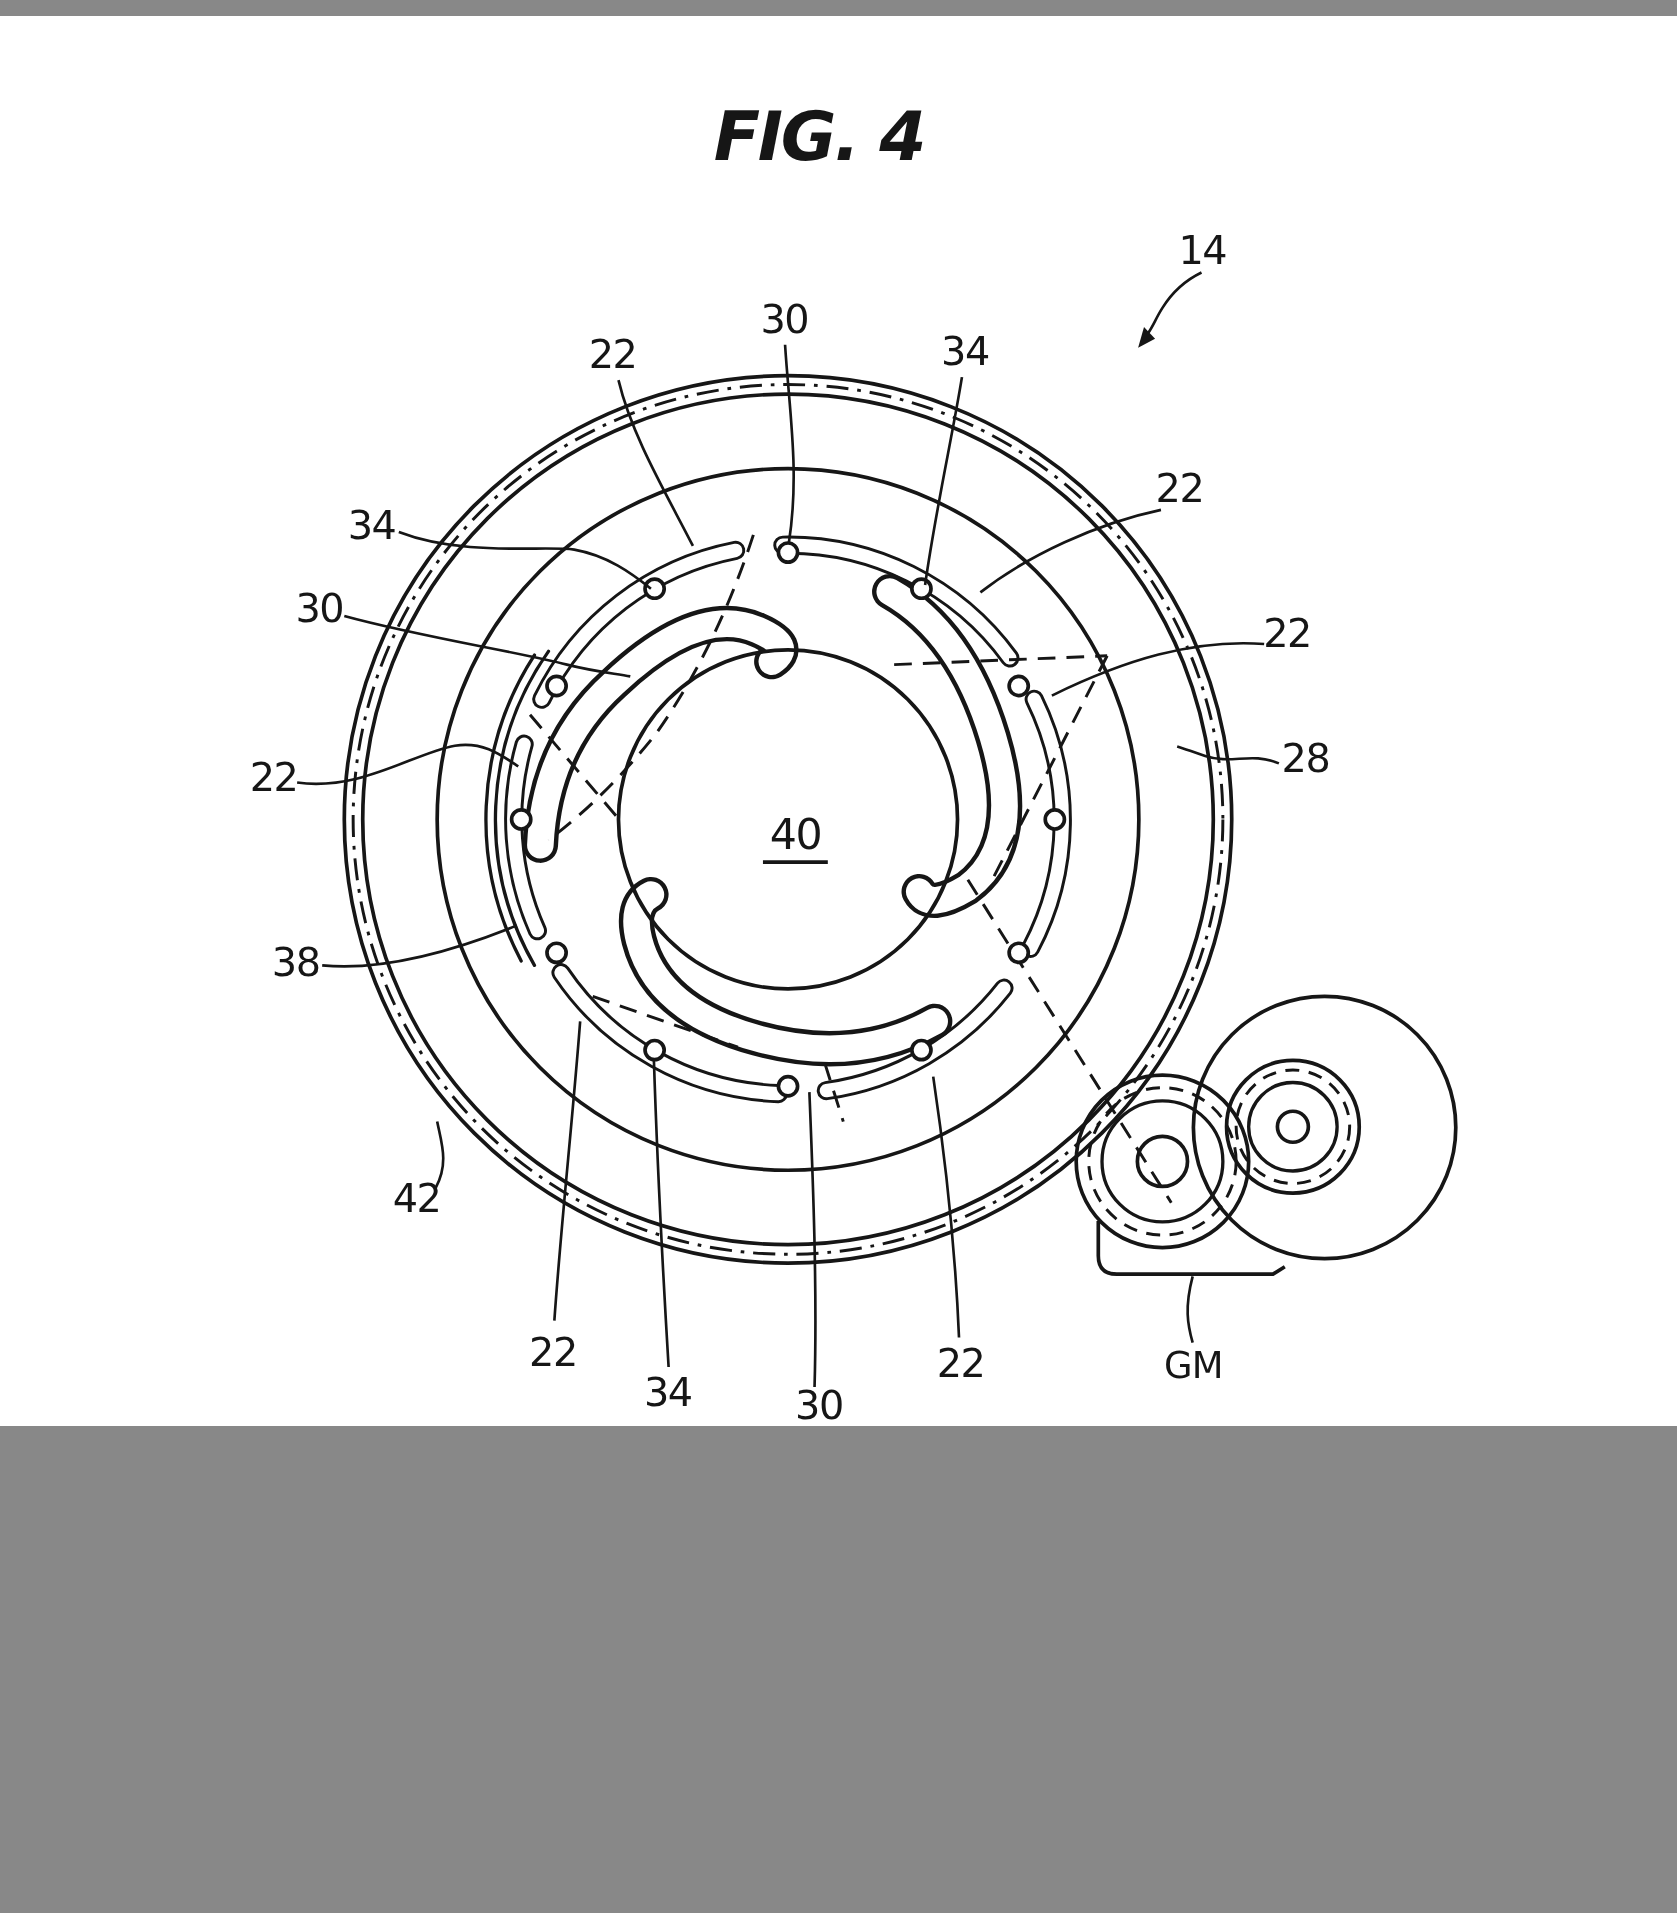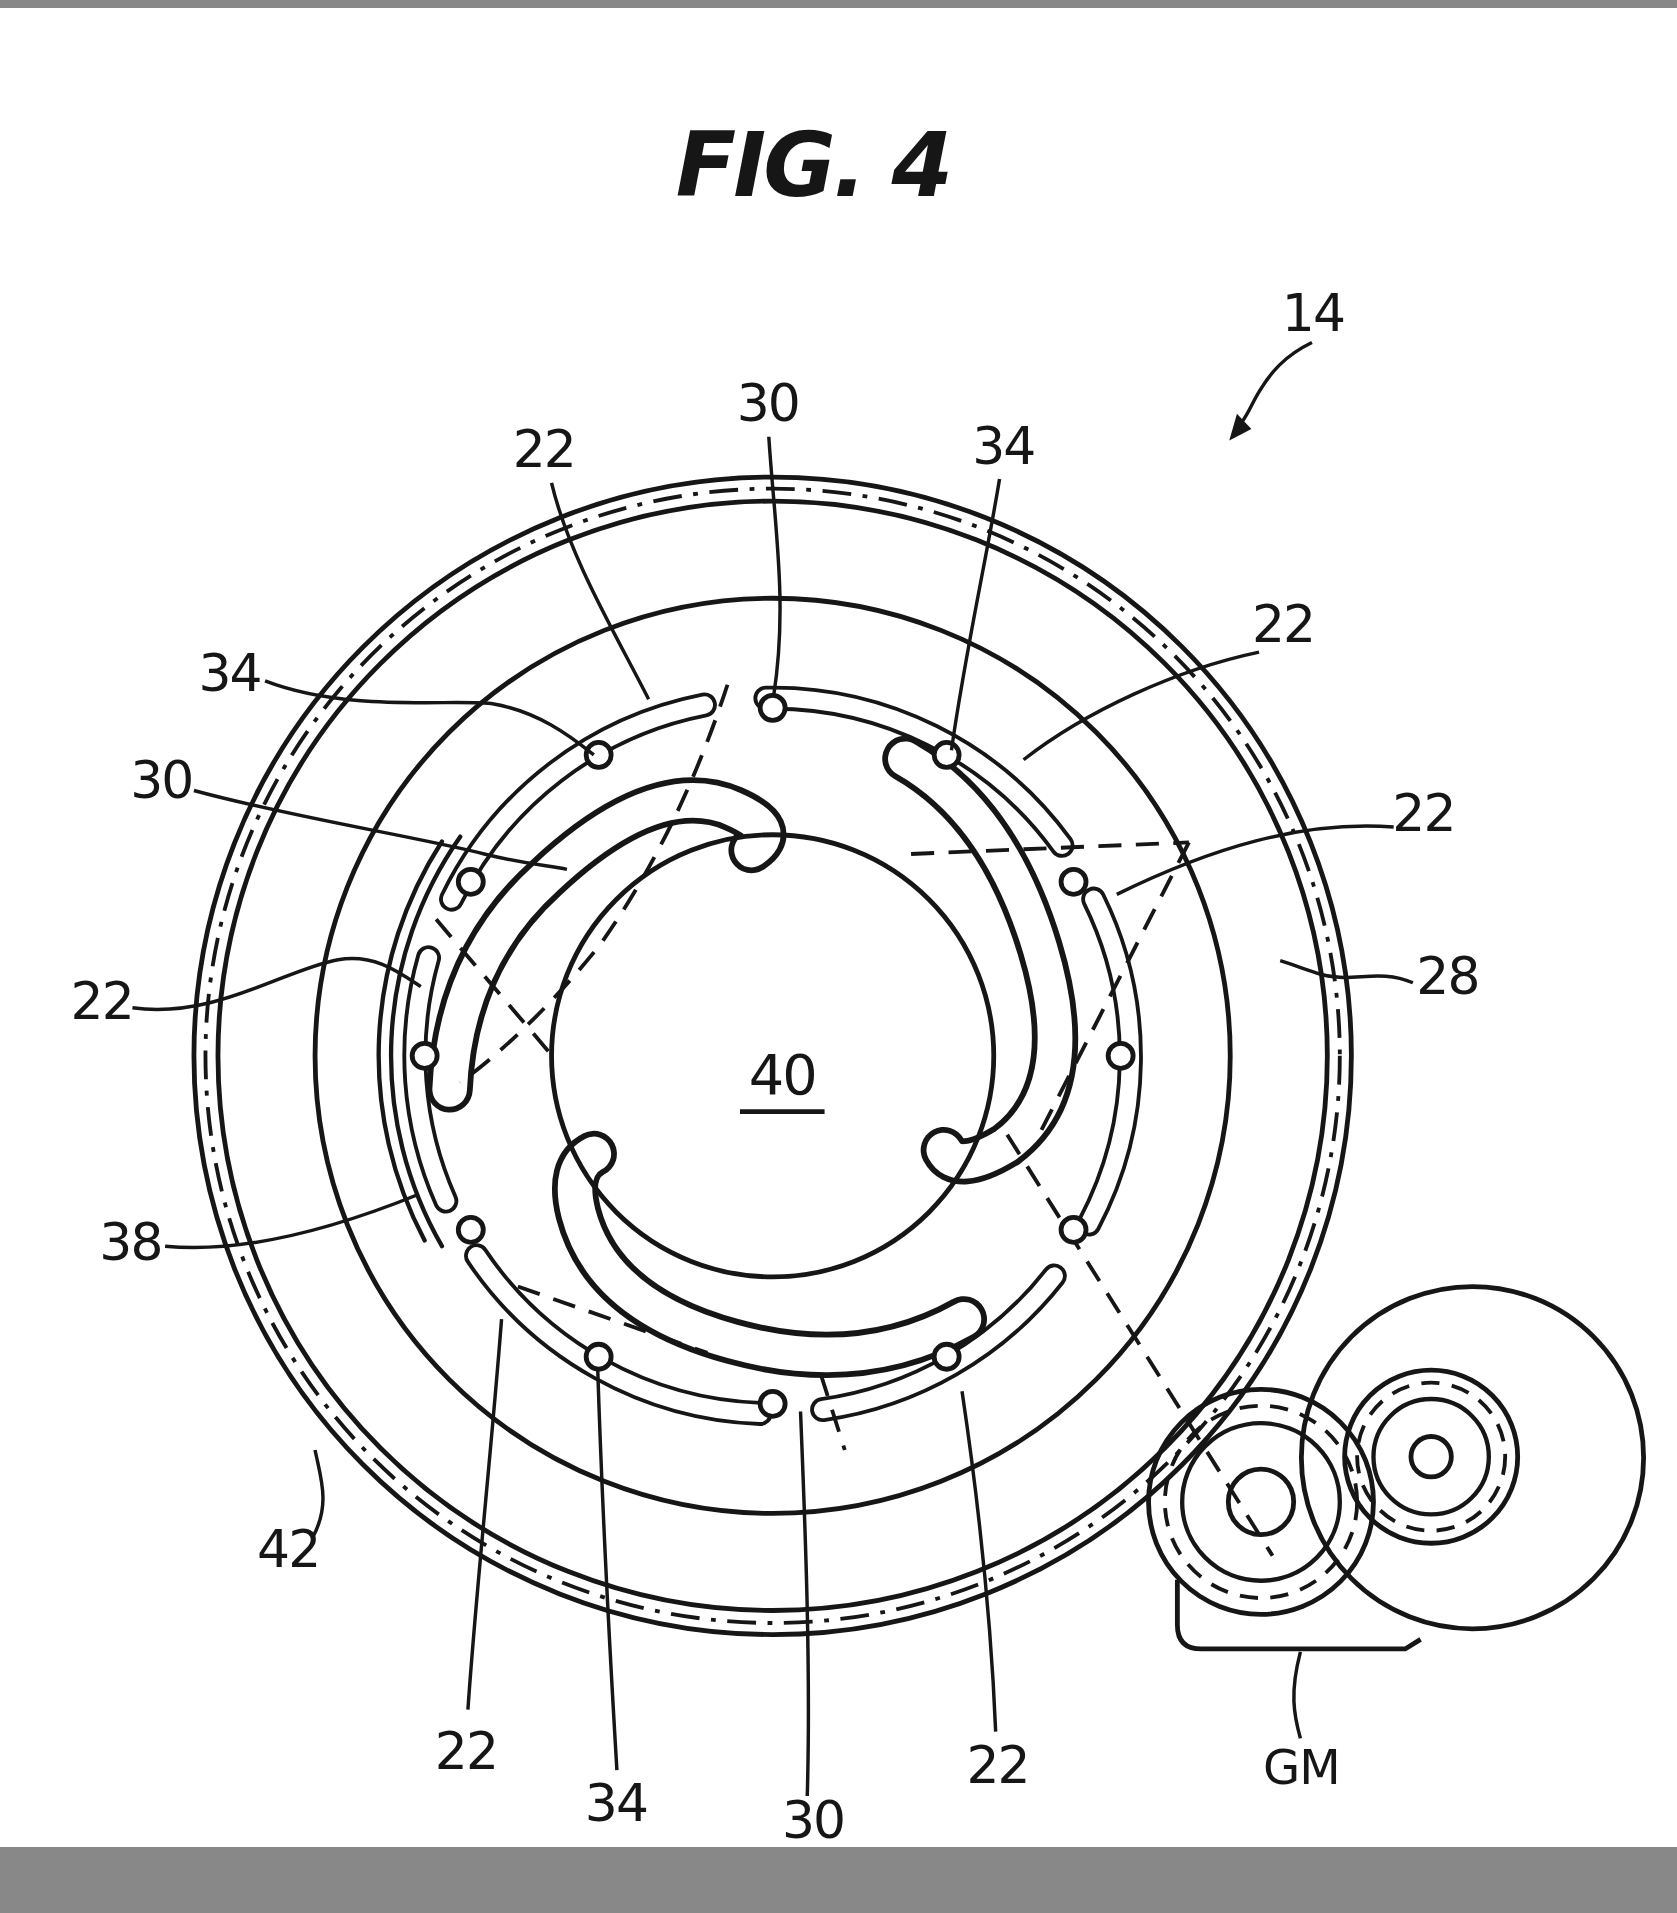--- a/index.html
+++ b/index.html
@@ -1,19 +1,19 @@
 <!DOCTYPE html>
 <html style="--ink: #161616; --paper: #ffffff;"><head>
 <meta charset="utf-8">
 <style>
   :root { --ink:#161616; --paper:#ffffff; }
   html,body { margin:0; padding:0; background:#888; }
   .page {
-    position:relative; width:1677px; height:1839px;
-    background:var(--paper); margin:8px auto; overflow:hidden;
+    position:relative; width:1677px; height:1410px;
+    background:var(--paper); margin:16px auto; overflow:hidden;
     font-family:"DejaVu Sans", "Liberation Sans", sans-serif;
     text-align:center;
   }
   svg { display:block; width:100%; height:100%; }
   .ln   { stroke:var(--ink); fill:none; stroke-width:5; }
   .ln4  { stroke:var(--ink); fill:none; stroke-width:4.5; }
   .phantom { stroke:var(--ink); fill:none; stroke-width:4; stroke-dasharray:30 12 5 12; }
   .dash { stroke:var(--ink); fill:none; stroke-width:4; stroke-dasharray:24 15; }
   .gdash{ stroke:var(--ink); fill:none; stroke-width:4; stroke-dasharray:19 13; }
   .band-b { stroke:var(--ink); fill:none; stroke-width:26; stroke-linecap:round; }

